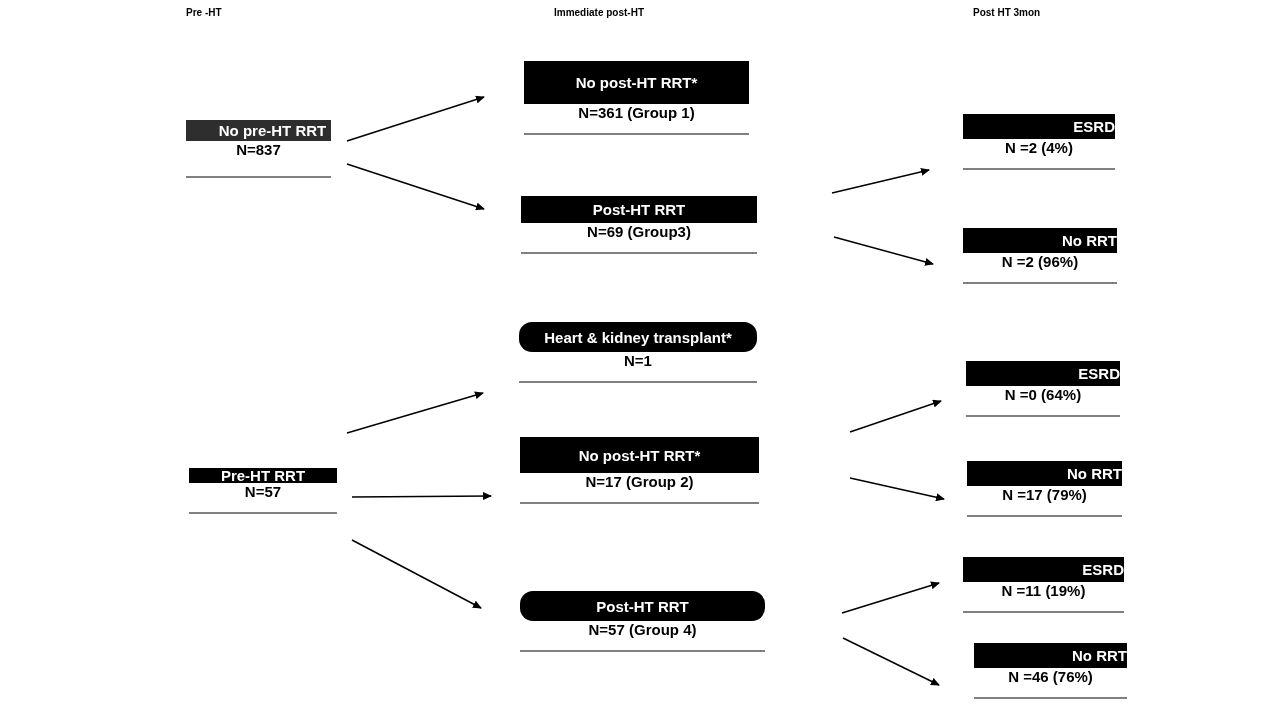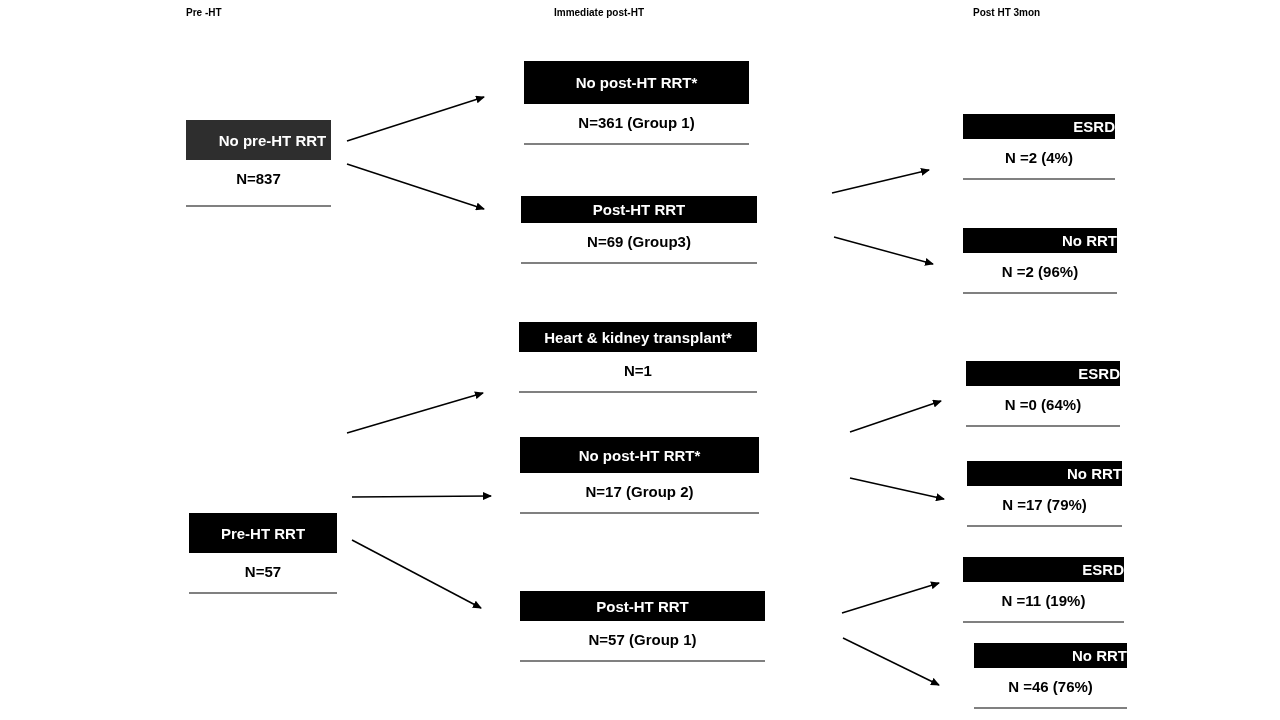--- a/index.html
+++ b/index.html
@@ -17,23 +17,23 @@
   }
   .node{
     position:absolute;display:flex;flex-direction:column;align-items:center;
     text-align:center;font-size:15px;
   }
   .box{
     background:var(--box-bg);color:var(--box-text);width:100%;
     display:flex;align-items:center;justify-content:center;white-space:nowrap;
   }
   .box.graybox{background:var(--first-box-bg);}
-  .h25{height:25px;justify-content:flex-end;} .h27{height:27px;} .h30{height:30px;} .h32{height:40px;margin-top:45px;}
-  .h36{height:36px;} .h38{height:40px;padding-left:28px;} .h43{height:43px;}
-  .count{margin-top:10px;line-height:18px;white-space:nowrap;}
+  .h25{height:25px;justify-content:flex-end;} .h27{height:27px;} .h30{height:30px;border-radius:13px;} .h32{height:15px;}
+  .h36{height:36px;} .h38{height:21px;padding-left:28px;} .h43{height:43px;}
+  .count{line-height:18px;white-space:nowrap;}
   .rule{width:100%;height:0;border-bottom:2px solid var(--rule);margin-top:11px;}
   .rule.gap-lg{margin-top:17px;}
   #arrows{position:absolute;left:0;top:0;width:1280px;height:720px;pointer-events:none;}
   #arrows line{stroke:var(--arrow);stroke-width:1.5;}
   #arrows marker path{fill:var(--arrow);}
 </style>
 </head>
 <body>
 
 <div class="col-header" style="left:186px">Pre -HT</div>
@@ -104,21 +104,21 @@
     <span>No post-HT RRT*</span>
   </div>
   <div class="count">N=17 (Group 2)</div>
   <div class="rule"></div>
 </div>
 
 <div class="node" style="left:520px;top:591px;width:245px">
   <div class="box h30">
     <span>Post-HT RRT</span>
   </div>
-  <div class="count">N=57 (Group 1)</div>
+  <div class="count">N=57 (Group 4)</div>
   <div class="rule"></div>
 </div>
 
 <div class="node" style="left:963px;top:114px;width:152px">
   <div class="box h25">
     <span>ESRD</span>
   </div>
   <div class="count">N =2 (4%)</div>
   <div class="rule"></div>
 </div>

